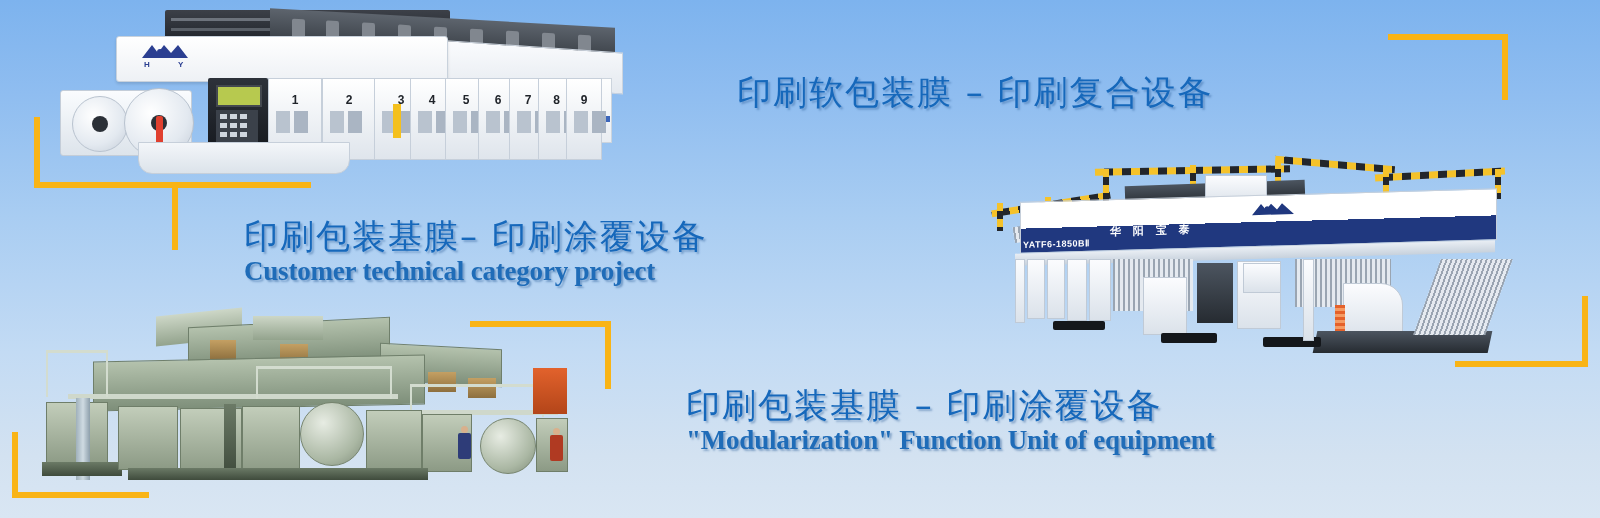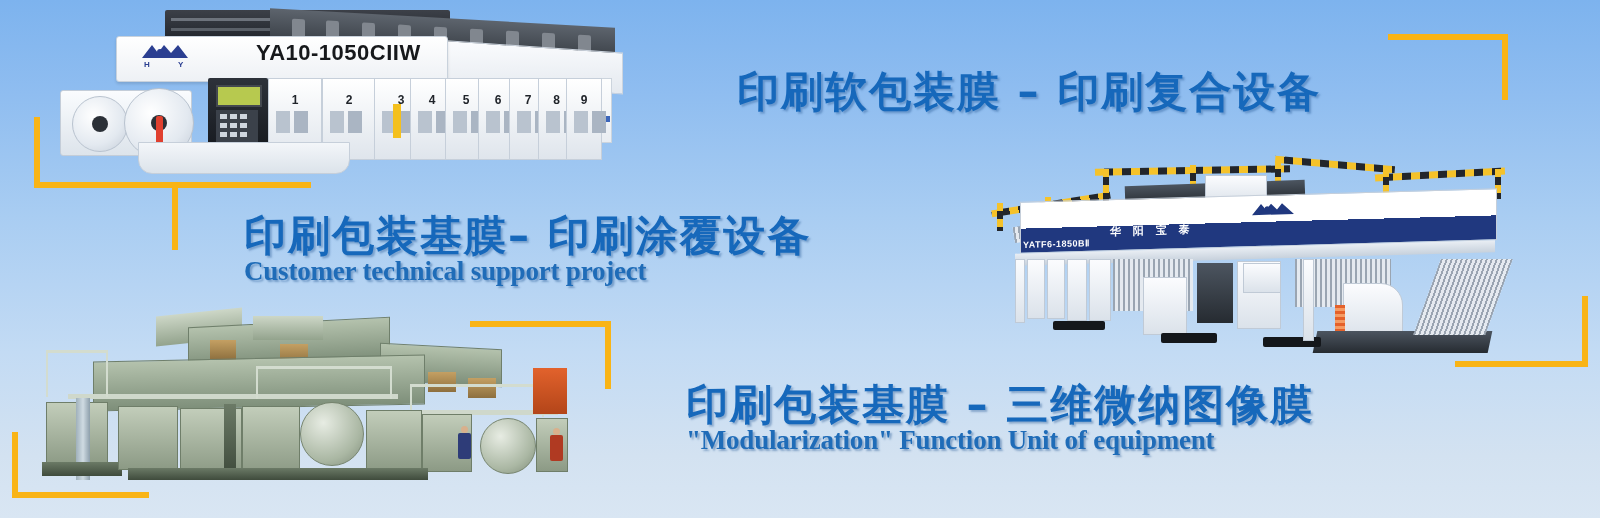--- a/index.html
+++ b/index.html
@@ -25,22 +25,22 @@
     font-size:54px;
     line-height:54px;
     letter-spacing:1px;
     text-shadow:2px 2px 2px rgba(40,90,150,.38);
     font-family:"Liberation Sans","DejaVu Sans",sans-serif;
     white-space:nowrap;
   }
   .txtcol{display:flex;flex-direction:column;}
   .cn{
     color:#1668bb;
-    font-weight:bold;
-    font-size:42px;
+    font-weight:normal;
+    font-size:34px;
     line-height:40px;
     letter-spacing:2px;
     white-space:nowrap;
     text-shadow:2px 2px 2px rgba(40,90,150,.40);
     font-family:"DejaVu Sans","Liberation Sans",sans-serif;
   }
   .en{
     color:#1f6cb8;
     font-weight:bold;
     font-size:27px;
@@ -177,21 +177,20 @@
     <div class="hood"></div>
 
     <div class="logo">
       <svg width="62" height="26" viewBox="0 0 62 26">
         <path d="M4 16 L14 3 L20 11 L26 3 L33 11 L40 3 L50 16 Z" fill="#2b3f91"></path>
         <circle cx="22" cy="10" r="3" fill="#2b3f91"></circle>
         <text x="6" y="25" font-size="8" font-weight="bold" fill="#2b3f91" font-family="Liberation Sans">H</text>
         <text x="40" y="25" font-size="8" font-weight="bold" fill="#2b3f91" font-family="Liberation Sans">Y</text>
       </svg>
     </div>
-    <div class="model">YA10-1050CIIW</div>
 
     <div class="body"></div>
     <div class="stripe"></div>
 
     <div class="stand" style="left:208px;">
       <div class="num">1</div>
       <div class="kp"></div>
         <div class="kp2"></div>
     </div>
     <div class="stand" style="left:262px;">
@@ -356,24 +355,24 @@
 
   <div class="row" style="left:703px;top:72px;">
     <div class="txtcol" style="margin-left:34px;padding-top:-2px;">
       <div class="cn">印刷软包装膜 – 印刷复合设备</div>
     </div>
   </div>
 
   <div class="row" style="left:212px;top:216px;">
     <div class="txtcol" style="margin-left:32px;">
       <div class="cn">印刷包装基膜– 印刷涂覆设备</div>
-      <div class="en">Customer technical support project</div>
+      <div class="en">Customer technical category project</div>
     </div>
   </div>
 
   <div class="row" style="left:650px;top:385px;">
     <div class="txtcol" style="margin-left:36px;">
-      <div class="cn">印刷包装基膜 –  三维微纳图像膜</div>
+      <div class="cn">印刷包装基膜 –  印刷涂覆设备</div>
       <div class="en">"Modularization" Function Unit of equipment</div>
     </div>
   </div>
 
 </div>
 
 </body></html>

